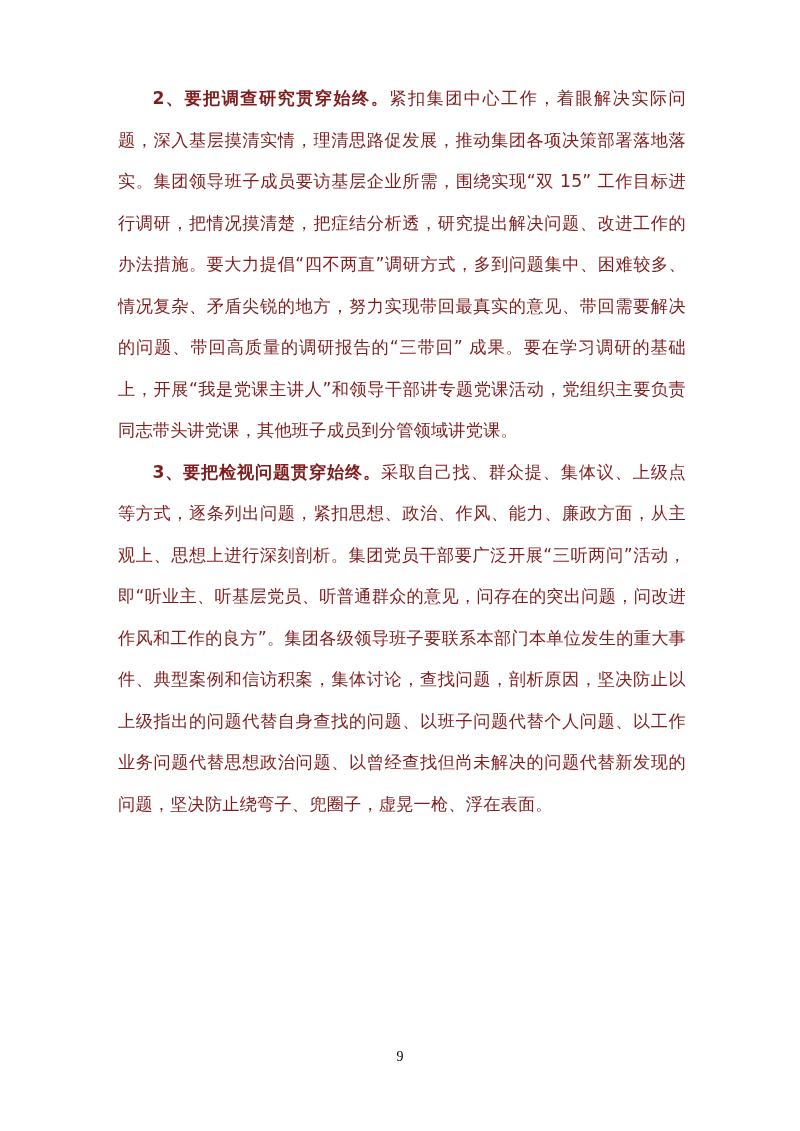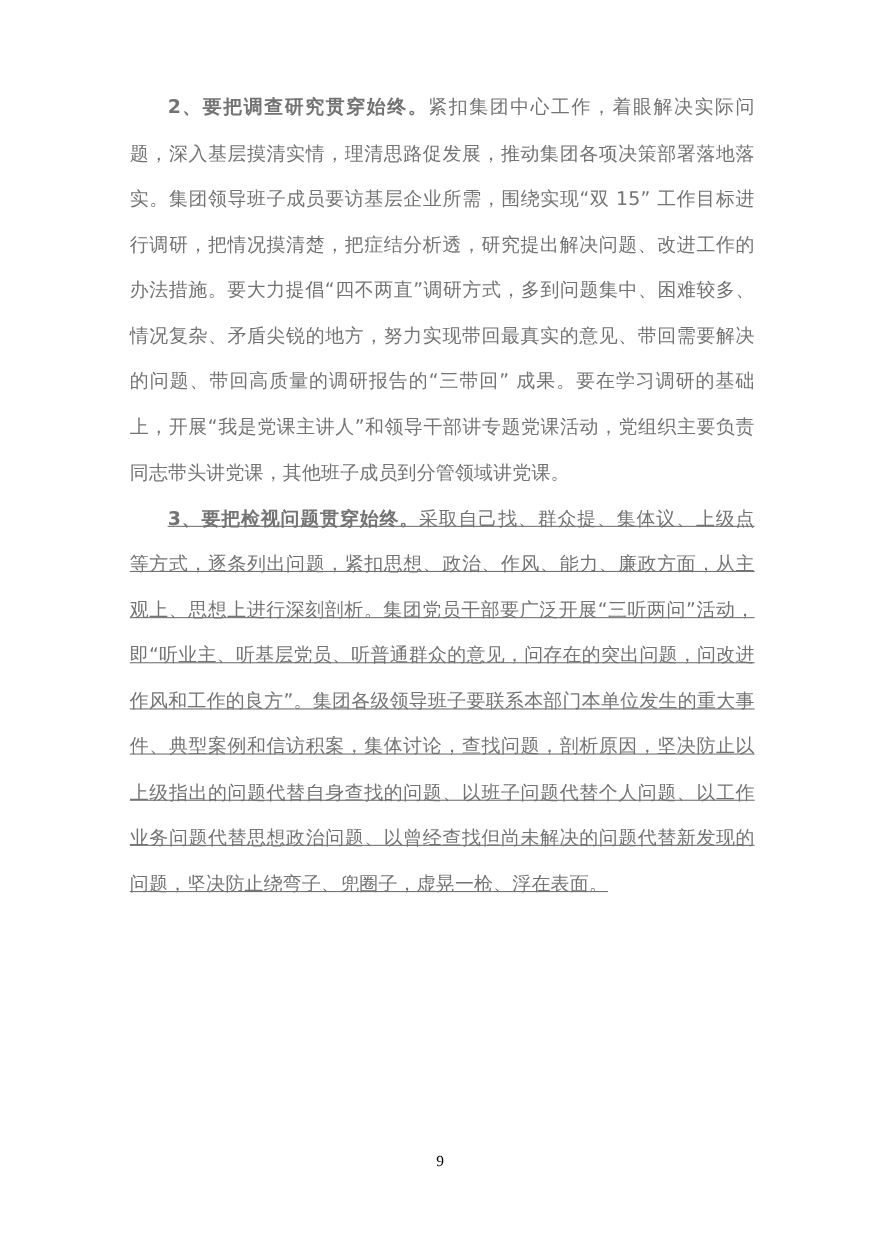--- a/index.html
+++ b/index.html
@@ -21,30 +21,29 @@
   }
   .page-inner {
     position: absolute;
     left: 118px;
     top: 78px;
     width: 568px;
   }
   .para {
     font-size: 17.2px;
     line-height: 41.5px;
-    color: #737373;
+    color: #7f1d1d;
     text-align: justify;
     text-justify: inter-ideograph;
     margin: 0 0 0 0;
     letter-spacing: 0.2px;
     word-break: break-all;
   }
   .para + .para {
     margin-top: 0px;
-    text-decoration: underline;
   }
   .indent {
     text-indent: 2em;
   }
   .bold {
     font-weight: bold;
   }
   .page-number {
     position: absolute;
     left: 0;

